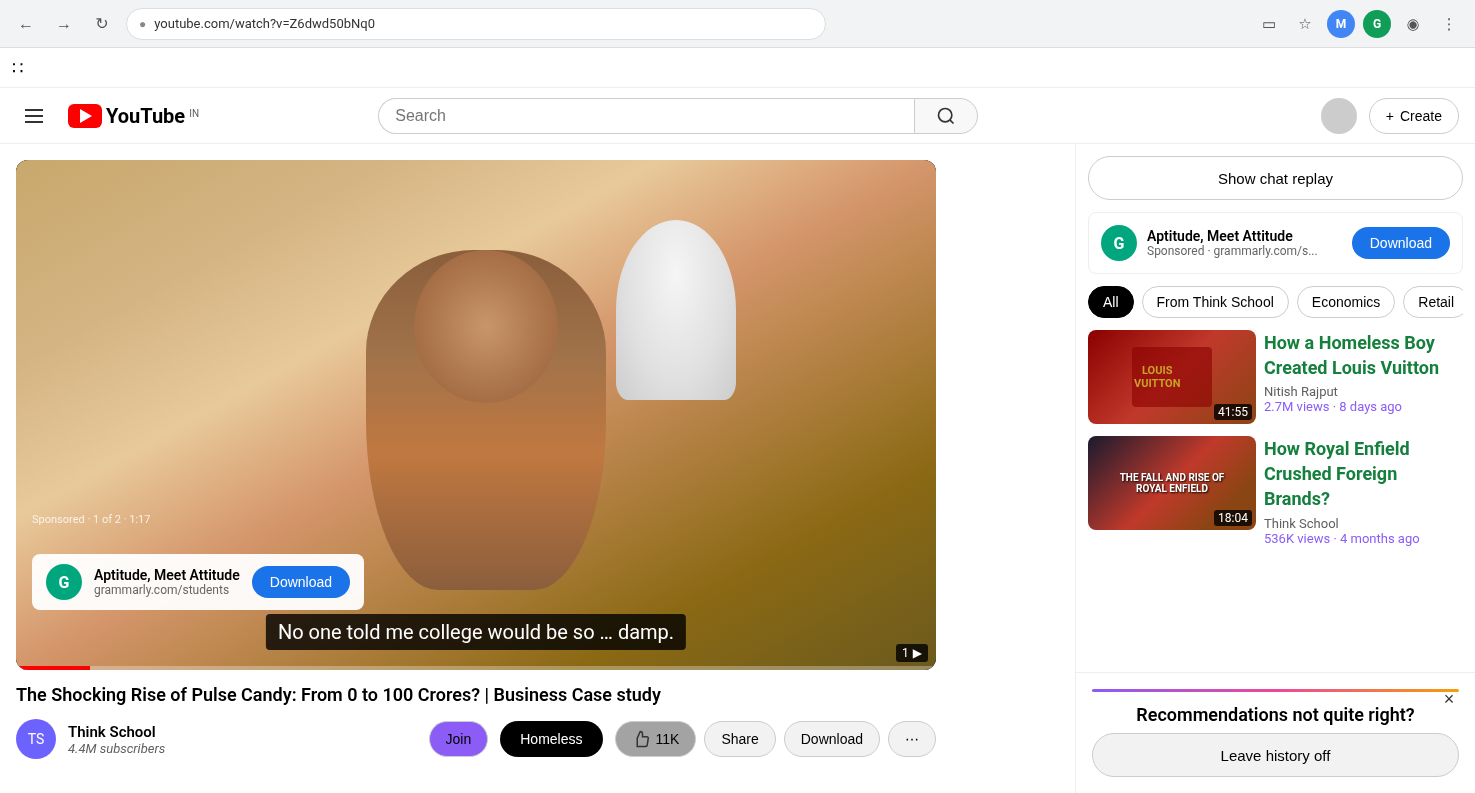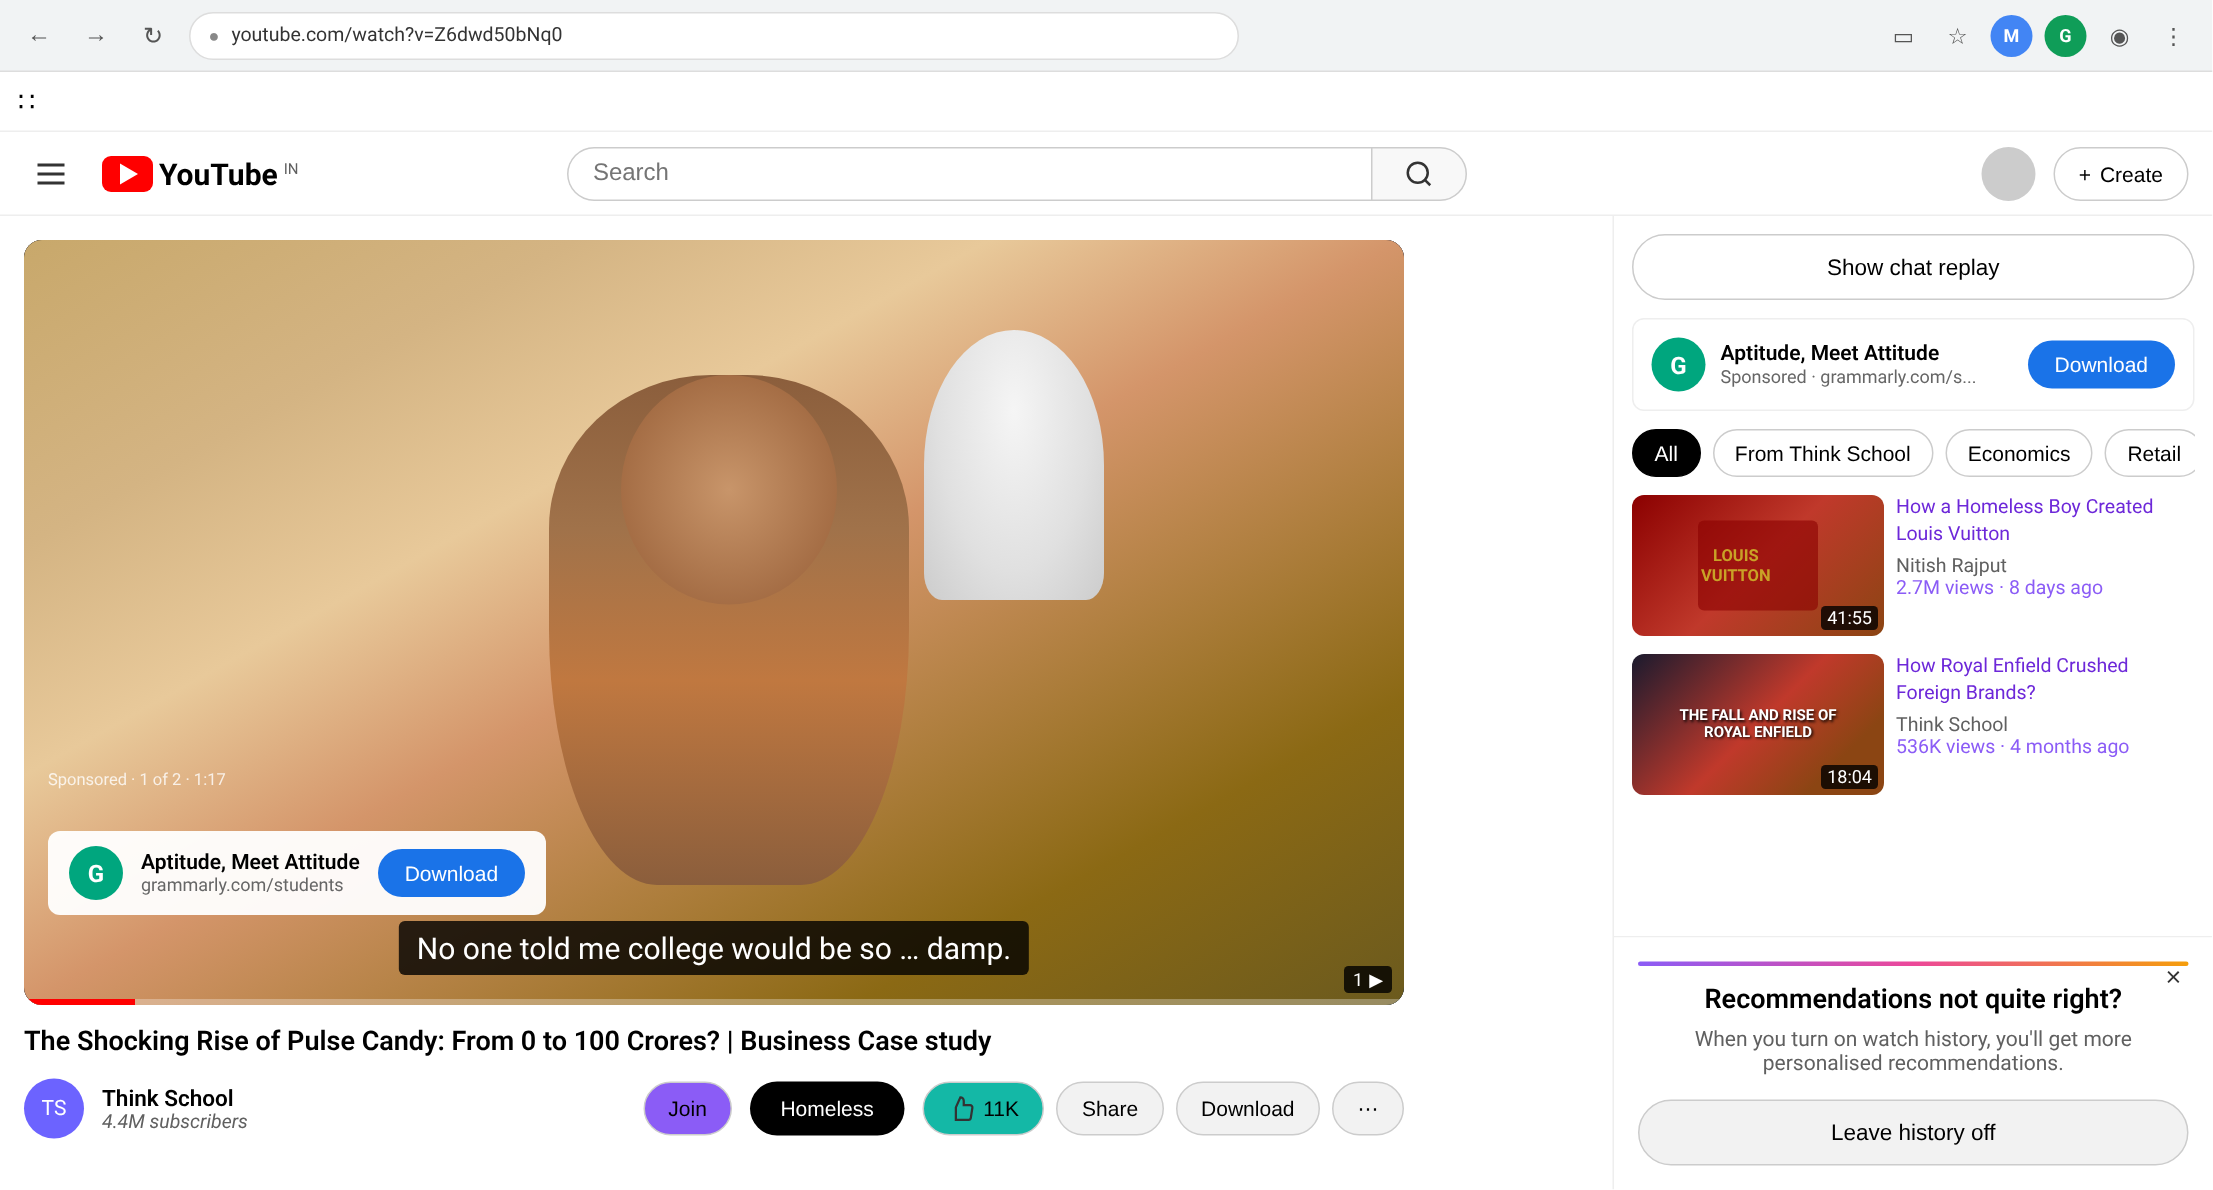--- a/index.html
+++ b/index.html
@@ -274,21 +274,21 @@
       cursor: pointer;
       font-size: 14px; font-weight: 500;
     }
     .action-buttons {
       display: flex; gap: 8px; margin-left: auto; align-items: center;
     }
     .like-btn {
       height: 36px; padding: 0 16px;
       border: 1px solid #ccc;
       border-radius: 18px;
-      background: #14b8a6;
+      background: #a3a3a3;
       cursor: pointer;
       font-size: 14px;
       display: flex; align-items: center; gap: 6px;
     }
     .action-btn {
       height: 36px; padding: 0 16px;
       border: 1px solid #ccc;
       border-radius: 18px;
       background: #f2f2f2;
       cursor: pointer;
@@ -387,21 +387,21 @@
     .related-thumb-duration {
       position: absolute;
       bottom: 4px; right: 4px;
       background: rgba(0,0,0,0.8);
       color: white;
       padding: 1px 4px;
       border-radius: 3px;
       font-size: 12px;
     }
     .related-info { flex: 1; }
-    .related-title { font-size: 13px; font-weight: 400; line-height: 1.4; color: #6d28d9; }
+    .related-title { font-size: 18px; font-weight: 700; line-height: 1.4; color: #15803d; }
     .related-channel { font-size: 13px; color: #606060; margin-top: 4px; }
     .related-meta { font-size: 13px; color: #8b5cf6; }
 
     
     .recommendations-popup {
       position: absolute;
       bottom: 0; left: 0; right: 0;
       background: #fff;
       border-top: 1px solid #eee;
       padding: 16px;
@@ -610,18 +610,17 @@
           <span>4 months ago</span>
         </div>
       </div>
     </div>
 
     
     <div class="recommendations-popup">
       <div class="purple-bar"></div>
       <button class="popup-close">×</button>
       <div class="popup-title">Recommendations not quite right?</div>
-      <div class="popup-desc">When you turn on watch history, you'll get more personalised recommendations.</div>
       <button class="leave-history-btn">Leave history off</button>
     </div>
   </div>
 
 </div>
 
 </body></html>

